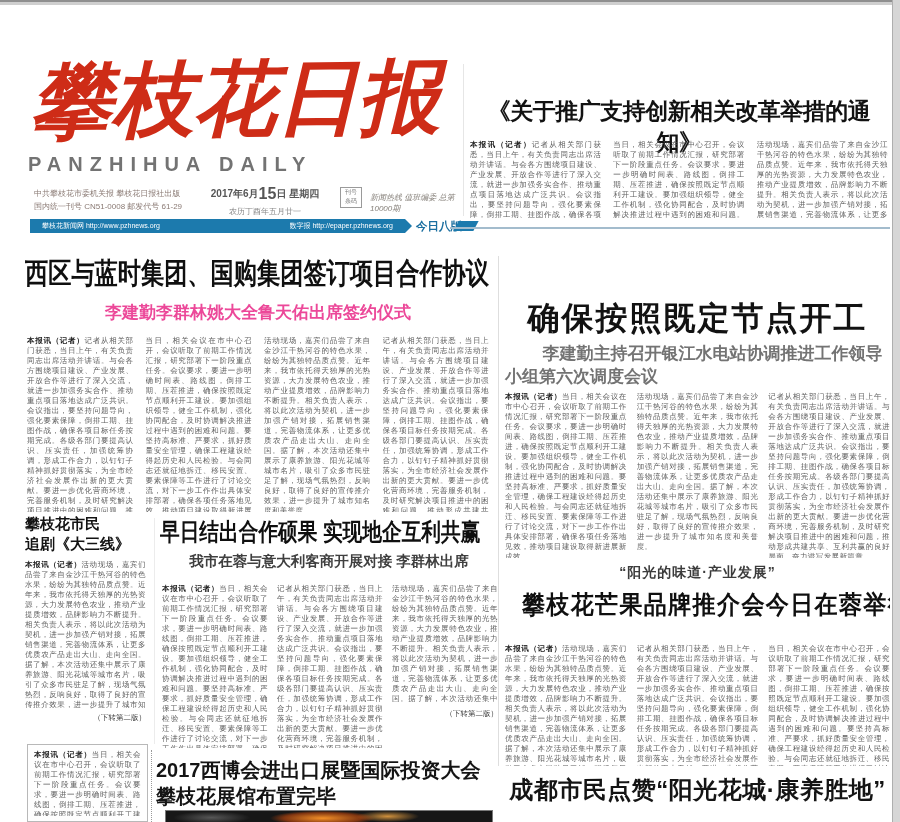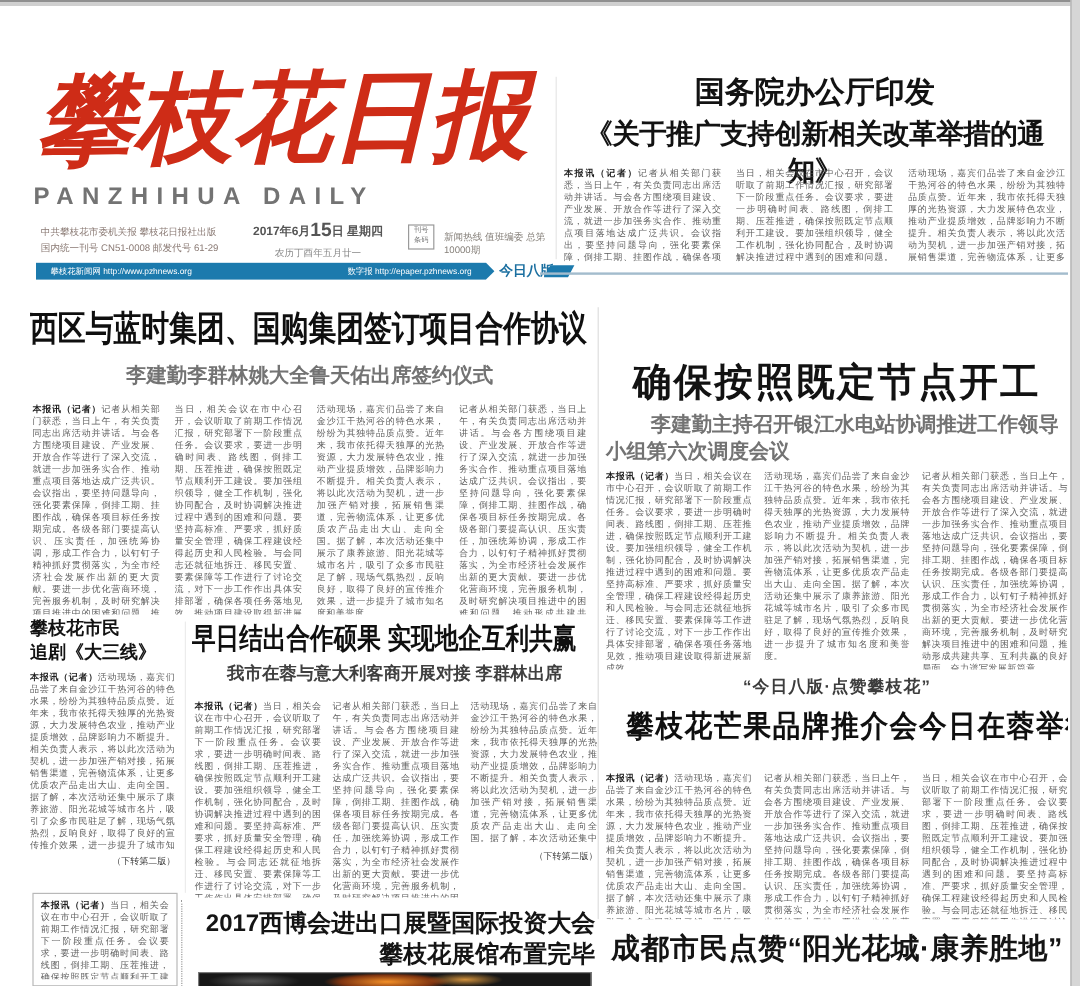--- a/index.html
+++ b/index.html
@@ -18,21 +18,21 @@
           text-align:center;transform:rotate(-0.6deg);white-space:nowrap;}
   #msub{left:28px;top:153px;width:414px;text-align:left;font-size:20px;font-weight:bold;
         letter-spacing:7px;color:#737373;}
   #info-left{left:34px;top:187px;width:158px;font-size:8px;line-height:13px;color:#8a7a74;filter:blur(.55px);}
   #info-date{left:195px;top:184px;width:140px;text-align:center;color:#555;}
   #info-date .d1{font-size:10px;font-weight:bold;vertical-align:middle;}
   #info-date .dday{font-size:16px;font-weight:bold;vertical-align:middle;}
   #info-date .d2{display:block;font-size:8px;color:#888;filter:blur(.5px);margin-top:3px;}
   #info-stamp{left:340px;top:187px;width:22px;height:21px;border:1px solid #9a9a9a;box-sizing:border-box;
               font-size:6px;line-height:9px;text-align:center;color:#777;filter:blur(.45px);}
-  #info-right{left:370px;top:192px;width:95px;font-size:8px;color:#86807a;filter:blur(.55px);}
+  #info-right{left:370px;top:192px;width:95px;font-size:8px;color:#86807a;filter:blur(.55px);font-style:italic;}
 
   
   #bar{left:30px;top:219px;width:375px;height:14px;background:#1c7aad;display:flex;align-items:center;
        justify-content:space-between;padding:0 12px;box-sizing:border-box;}
   #bar span{font-size:7px;color:#ffffff;filter:blur(.5px);white-space:nowrap;overflow:hidden;}
   #bar-tip{left:405px;top:219px;width:0;height:0;border-top:7px solid transparent;
            border-bottom:7px solid transparent;border-left:7px solid #1c7aad;}
   #bar-pages{left:416px;top:220px;width:44px;height:14px;font-size:11.5px;font-weight:bold;
              color:#1b6fa0;line-height:13px;white-space:nowrap;}
   #bar-chevron{left:456px;top:221px;width:20px;height:10px;background:#1c7aad;transform:skewX(-28deg);}
@@ -45,21 +45,21 @@
 
   
   #s1h1{left:470px;top:60px;width:418px;text-align:center;font-size:25px;}
   #s1h2{left:470px;top:96px;width:418px;text-align:center;font-size:23px;letter-spacing:-0.5px;}
   #s1body{left:470px;top:140px;width:418px;height:78px;gap:12px;}
 
   
   #s2h{left:25px;top:254px;width:466px;height:38px;overflow:hidden;}
   #s2h .sx{display:block;width:582px;font-size:29px;font-weight:bold;color:#0f0f0f;
            transform:scaleX(0.8);transform-origin:left top;white-space:nowrap;}
-  #s2sub{left:25px;top:301px;width:466px;text-align:center;font-size:17px;color:#737373;}
+  #s2sub{left:25px;top:301px;width:466px;text-align:center;font-size:17px;color:#ec4899;}
   #s2body{left:27px;top:336px;width:462px;height:176px;gap:12px;}
 
   #vdiv-main{left:498px;top:256px;width:1px;height:510px;background:#dedede;}
 
   
   #s3h1{left:505px;top:256px;width:385px;text-align:center;font-size:32px;letter-spacing:2px;}
   #s3h2{left:505px;top:297px;width:385px;text-align:center;font-size:32px;letter-spacing:2px;}
   #s3sub{left:505px;top:342px;width:382px;font-size:17px;font-weight:bold;color:#737373;
          line-height:23px;text-indent:2.2em;}
   #s3body{left:505px;top:392px;width:385px;height:166px;gap:10px;}
@@ -75,21 +75,21 @@
   
   #s5h{left:160px;top:516px;width:338px;height:32px;overflow:hidden;}
   #s5h .sx{display:block;width:414px;font-size:24px;font-weight:bold;color:#0f0f0f;
            transform:scaleX(0.82);transform-origin:left top;white-space:nowrap;}
   #s5sub{left:160px;top:552px;width:338px;text-align:center;font-size:14.5px;color:#3f3f3f;}
   #s5body{left:162px;top:584px;width:336px;height:164px;gap:9px;}
   #s5cont{left:378px;top:709px;width:120px;text-align:right;font-size:7.5px;color:#3a3a3a;filter:blur(.3px);}
 
   
   #vdot{left:151px;top:750px;width:0;height:72px;border-left:1px dotted #9a9a9a;}
-  #s6h{left:156px;top:757px;width:340px;text-align:right;font-size:20px;line-height:26px;color:#141414;}
+  #s6h{left:156px;top:757px;width:340px;text-align:left;font-size:20px;line-height:26px;color:#141414;}
   #s6photo{left:165px;top:810px;width:326px;height:12px;border:1px solid #7a7a7a;
            background:
              radial-gradient(ellipse 70px 10px at 48% 60%, rgba(255,150,40,.95), rgba(255,90,10,.45) 55%, transparent 75%),
              radial-gradient(ellipse 45px 8px at 68% 45%, rgba(255,175,70,.8), transparent 70%),
              radial-gradient(ellipse 55px 9px at 14% 55%, rgba(150,150,150,.5), transparent 70%),
              #171717;}
 
   
   #s7kicker{left:505px;top:564px;width:385px;text-align:center;font-size:14px;font-weight:bold;
             color:#3c3c3c;letter-spacing:1px;}
@@ -140,21 +140,20 @@
   <div class="abs" id="bar">
     <span>攀枝花新闻网 http://www.pzhnews.org</span>
     <span>数字报 http://epaper.pzhnews.org</span>
   </div>
   <div class="abs" id="bar-tip"></div>
   <div class="abs" id="bar-pages">今日八版</div>
   <div class="abs" id="bar-chevron"></div>
   <div class="abs" id="rule-top"></div>
   <div class="abs" id="vdiv-mast"></div>
 
-  <div class="abs hl" id="s1h1">国务院办公厅印发</div>
   <div class="abs hl" id="s1h2">《关于推广支持创新相关改革举措的通知》</div>
   <div class="abs body-cols" id="s1body">
     <div class="bcol"><span class="lead">本报讯（记者）</span><span>记者从相关部门获悉，当日上午，有关负责同志出席活动并讲话。与会各方围绕项目建设、产业发展、开放合作等进行了深入交流，就进一步加强务实合作、推动重点项目落地达成广泛共识。会议指出，要坚持问题导向，强化要素保障，倒排工期、挂图作战，确保各项目标任务按期完成。各级各部门要提高认识、压实责任，加强统筹协调，形成工作合力，以钉钉子精神抓好贯彻落实，为全市经济社会发展作出新的更大贡献。要进一步优化营商环境，完善服务机制，及时研究解决项目推进中的困难和问题，推动形成共建共享、互利共赢的良好局面，奋力谱写发展新篇章。</span></div>
     <div class="bcol">当日，相关会议在市中心召开，会议听取了前期工作情况汇报，研究部署下一阶段重点任务。会议要求，要进一步明确时间表、路线图，倒排工期、压茬推进，确保按照既定节点顺利开工建设。要加强组织领导，健全工作机制，强化协同配合，及时协调解决推进过程中遇到的困难和问题。要坚持高标准、严要求，抓好质量安全管理，确保工程建设经得起历史和人民检验。与会同志还就征地拆迁、移民安置、要素保障等工作进行了讨论交流，对下一步工作作出具体安排部署，确保各项任务落地见效，推动项目建设取得新进展新成效。</div>
     <div class="bcol">活动现场，嘉宾们品尝了来自金沙江干热河谷的特色水果，纷纷为其独特品质点赞。近年来，我市依托得天独厚的光热资源，大力发展特色农业，推动产业提质增效，品牌影响力不断提升。相关负责人表示，将以此次活动为契机，进一步加强产销对接，拓展销售渠道，完善物流体系，让更多优质农产品走出大山、走向全国。据了解，本次活动还集中展示了康养旅游、阳光花城等城市名片，吸引了众多市民驻足了解，现场气氛热烈，反响良好，取得了良好的宣传推介效果，进一步提升了城市知名度和美誉度。</div>
   </div>
 
   <div class="abs" id="s2h">
     <span class="sx">西区与蓝时集团、国购集团签订项目合作协议</span>
   </div>
@@ -196,21 +195,21 @@
     <div class="bcol">记者从相关部门获悉，当日上午，有关负责同志出席活动并讲话。与会各方围绕项目建设、产业发展、开放合作等进行了深入交流，就进一步加强务实合作、推动重点项目落地达成广泛共识。会议指出，要坚持问题导向，强化要素保障，倒排工期、挂图作战，确保各项目标任务按期完成。各级各部门要提高认识、压实责任，加强统筹协调，形成工作合力，以钉钉子精神抓好贯彻落实，为全市经济社会发展作出新的更大贡献。要进一步优化营商环境，完善服务机制，及时研究解决项目推进中的困难和问题，推动形成共建共享、互利共赢的良好局面，奋力谱写发展新篇章。</div>
     <div class="bcol short">活动现场，嘉宾们品尝了来自金沙江干热河谷的特色水果，纷纷为其独特品质点赞。近年来，我市依托得天独厚的光热资源，大力发展特色农业，推动产业提质增效，品牌影响力不断提升。相关负责人表示，将以此次活动为契机，进一步加强产销对接，拓展销售渠道，完善物流体系，让更多优质农产品走出大山、走向全国。据了解，本次活动还集中展示了康养旅游、阳光花城等城市名片，吸引了众多市民驻足了解，现场气氛热烈，反响良好，取得了良好的宣传推介效果，进一步提升了城市知名度和美誉度。</div>
   </div>
   <div class="abs" id="s5cont">（下转第二版）</div>
 
   <div class="abs" id="vdot"></div>
   <div class="abs hl preline" id="s6h">2017西博会进出口展暨国际投资大会
 攀枝花展馆布置完毕</div>
   <div class="abs" id="s6photo"></div>
 
-  <div class="abs" id="s7kicker">“今日八版·点赞攀枝花”</div>
+  <div class="abs" id="s7kicker">“阳光的味道·产业发展”</div>
   <div class="abs" id="s7h">
     <span class="sx">攀枝花芒果品牌推介会今日在蓉举行</span>
   </div>
   <div class="abs body-cols" id="s7body">
     <div class="bcol"><span class="lead">本报讯（记者）</span><span>活动现场，嘉宾们品尝了来自金沙江干热河谷的特色水果，纷纷为其独特品质点赞。近年来，我市依托得天独厚的光热资源，大力发展特色农业，推动产业提质增效，品牌影响力不断提升。相关负责人表示，将以此次活动为契机，进一步加强产销对接，拓展销售渠道，完善物流体系，让更多优质农产品走出大山、走向全国。据了解，本次活动还集中展示了康养旅游、阳光花城等城市名片，吸引了众多市民驻足了解，现场气氛热烈，反响良好，取得了良好的宣传推介效果，进一步提升了城市知名度和美誉度。</span></div>
     <div class="bcol">记者从相关部门获悉，当日上午，有关负责同志出席活动并讲话。与会各方围绕项目建设、产业发展、开放合作等进行了深入交流，就进一步加强务实合作、推动重点项目落地达成广泛共识。会议指出，要坚持问题导向，强化要素保障，倒排工期、挂图作战，确保各项目标任务按期完成。各级各部门要提高认识、压实责任，加强统筹协调，形成工作合力，以钉钉子精神抓好贯彻落实，为全市经济社会发展作出新的更大贡献。要进一步优化营商环境，完善服务机制，及时研究解决项目推进中的困难和问题，推动形成共建共享、互利共赢的良好局面，奋力谱写发展新篇章。</div>
     <div class="bcol">当日，相关会议在市中心召开，会议听取了前期工作情况汇报，研究部署下一阶段重点任务。会议要求，要进一步明确时间表、路线图，倒排工期、压茬推进，确保按照既定节点顺利开工建设。要加强组织领导，健全工作机制，强化协同配合，及时协调解决推进过程中遇到的困难和问题。要坚持高标准、严要求，抓好质量安全管理，确保工程建设经得起历史和人民检验。与会同志还就征地拆迁、移民安置、要素保障等工作进行了讨论交流，对下一步工作作出具体安排部署，确保各项任务落地见效，推动项目建设取得新进展新成效。</div>
   </div>
 
   <div class="abs hl" id="s8h">成都市民点赞“阳光花城·康养胜地”</div>

